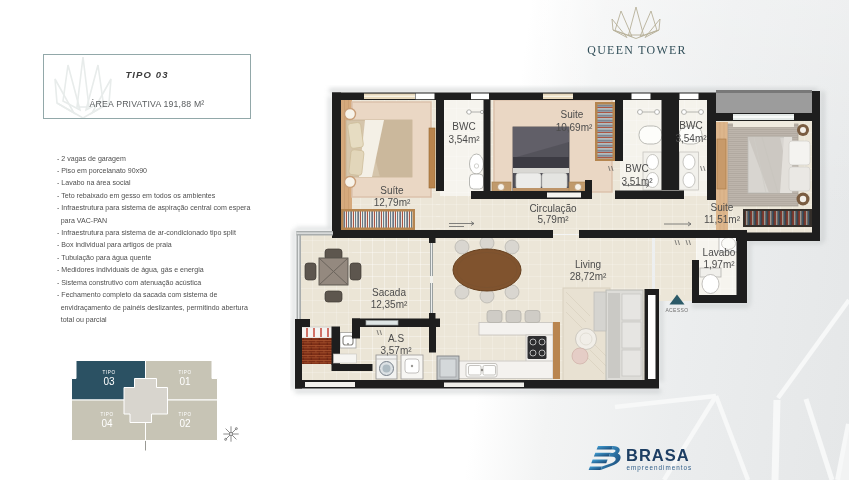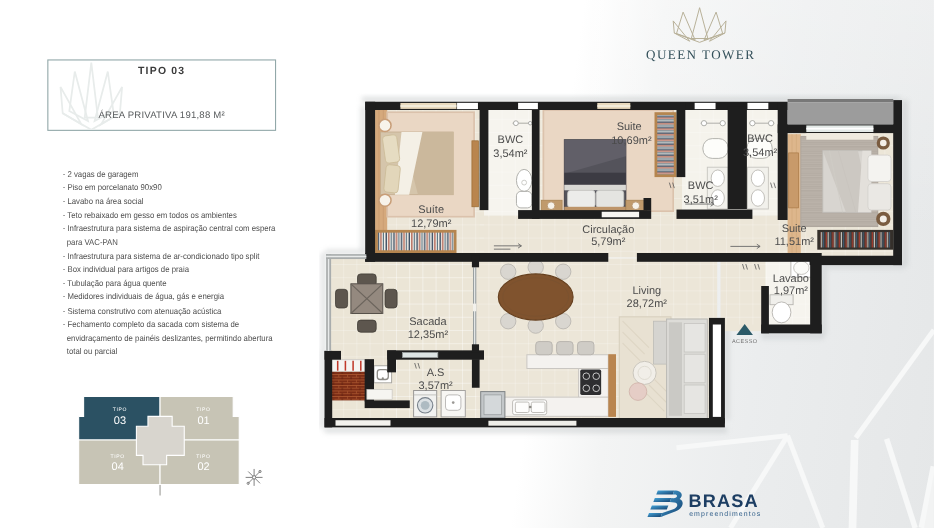--- a/index.html
+++ b/index.html
@@ -29,21 +29,21 @@
     <g stroke="#e8eceb" stroke-width="1.6" fill="none">
       <path d="M13 48 L39 63 L65 48"></path>
       <polygon points="39,2 33,52 45,52"></polygon>
       <polygon points="24,10 19,46 36,55"></polygon>
       <polygon points="54,10 59,46 42,55"></polygon>
       <polygon points="11,24 13,48 30,58"></polygon>
       <polygon points="67,24 65,48 48,58"></polygon>
     </g>
   </svg>
 
-  <div class="abs" style="left:0;top:4px;width:206px;text-align:center;font-size:9.5px;font-weight:bold;letter-spacing:1.1px;color:#3b3b3b;">TIPO 03</div>
+  <div class="abs" style="left:0;top:14px;width:206px;text-align:center;font-size:9.5px;font-weight:bold;letter-spacing:1.1px;color:#3b3b3b;font-style:italic;">TIPO 03</div>
 
 
   <div class="abs" style="left:0;top:44px;width:206px;text-align:center;font-size:8.7px;letter-spacing:0.2px;color:#595c5e;">ÁREA PRIVATIVA 191,88 M²</div>
 </div>
 
 <div class="abs" style="left:57px;top:152.5px;width:260px;font-size:7.7px;line-height:12.42px;color:#4e4e4e;letter-spacing:0px;white-space:nowrap;transform:scaleX(0.92);transform-origin:left top;">
 <div>- 2 vagas de garagem</div>
 <div>- Piso em porcelanato 90x90</div>
 <div>- Lavabo na área social</div>
 <div>- Teto rebaixado em gesso em todos os ambientes</div>

